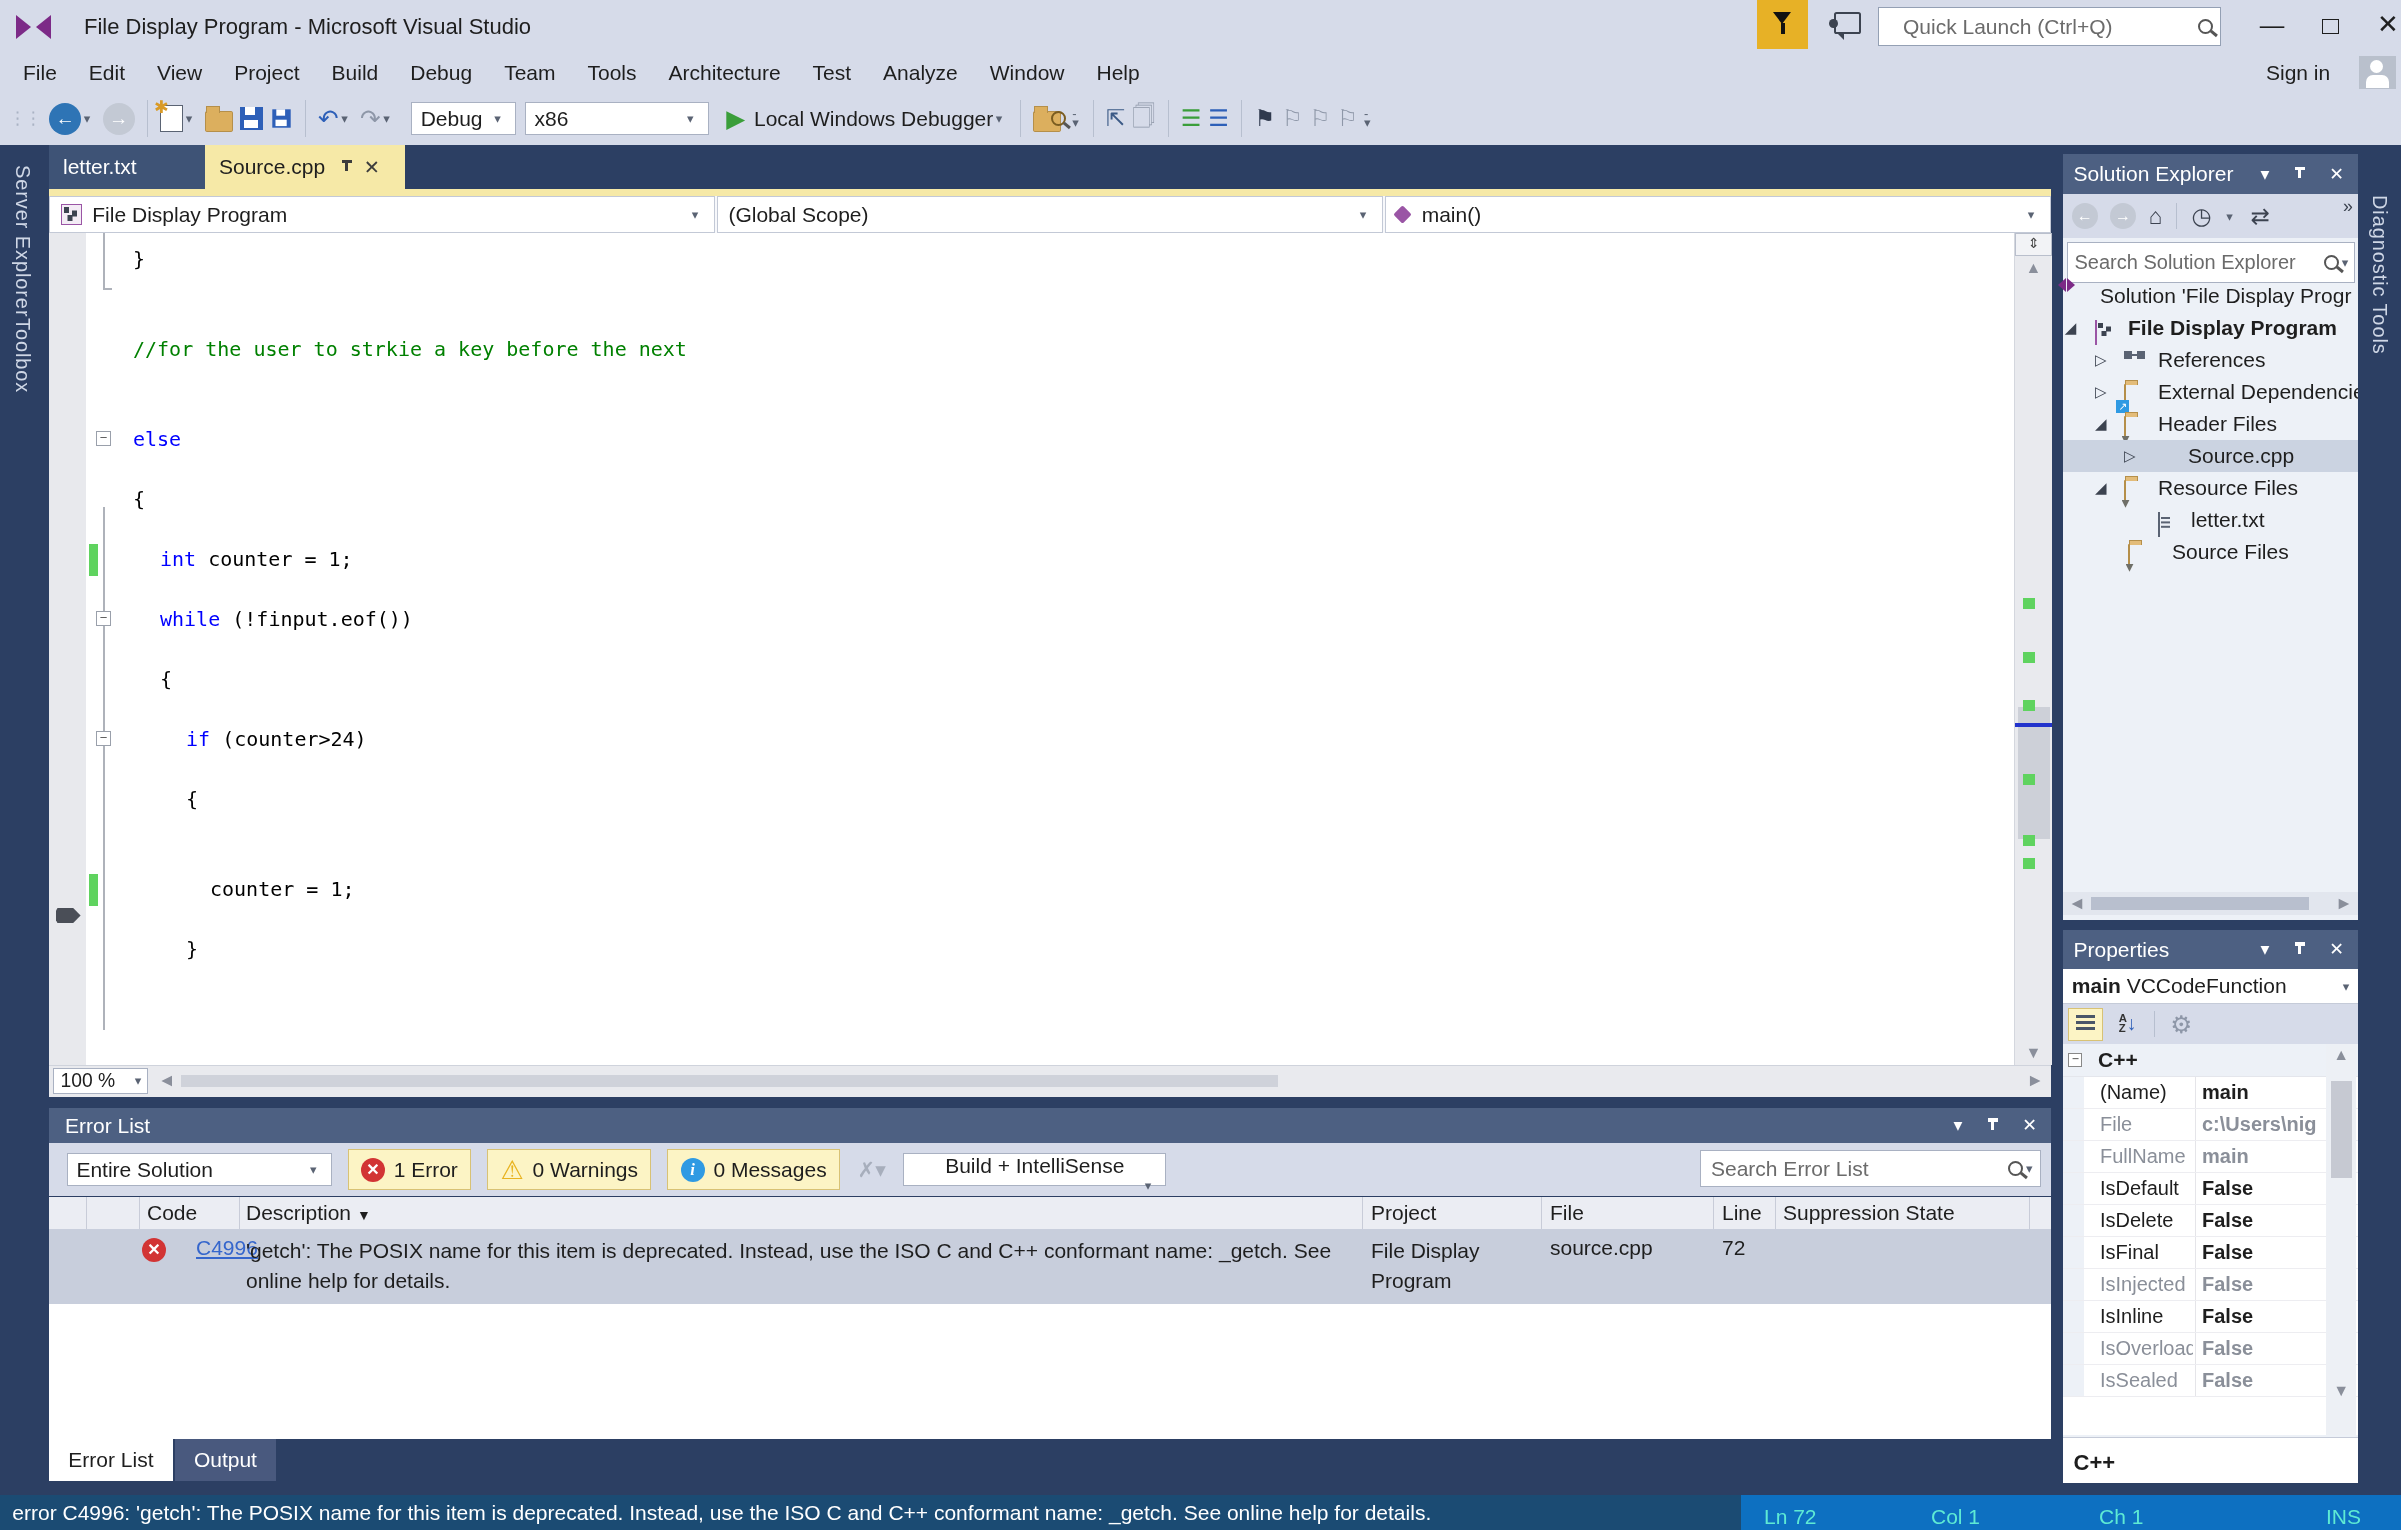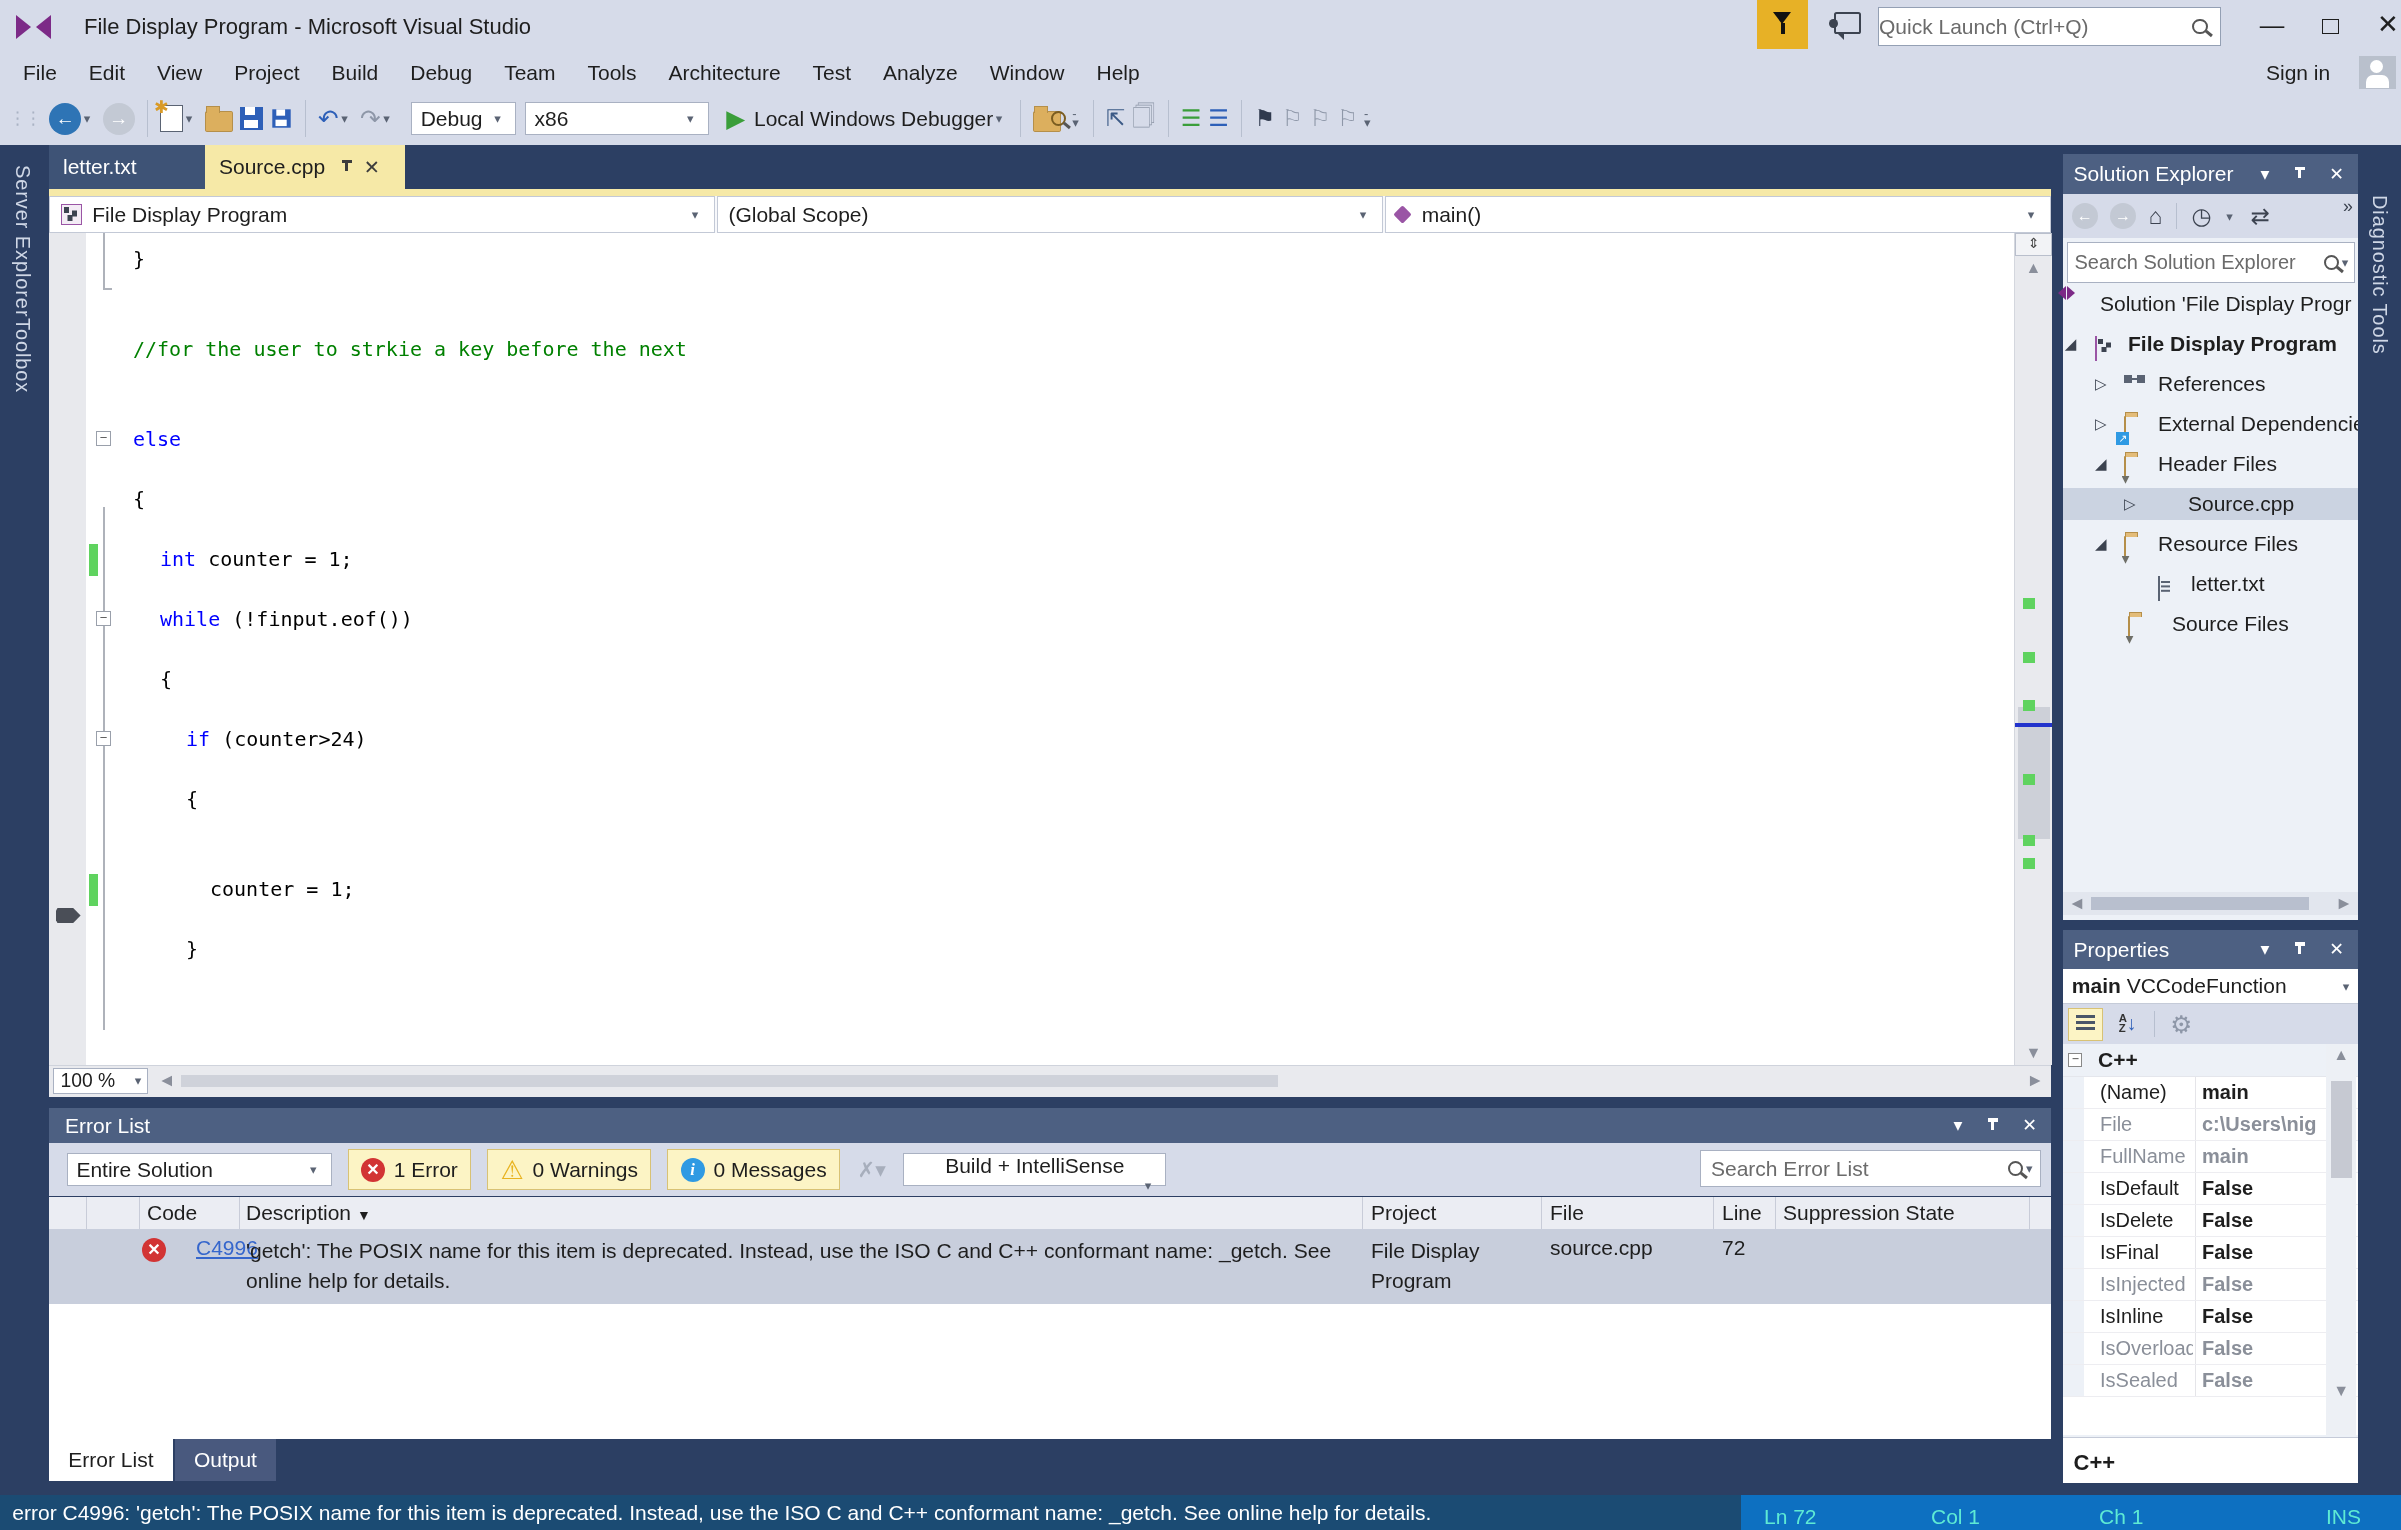--- a/index.html
+++ b/index.html
@@ -17,21 +17,21 @@
   #window-title{left:84px;top:0;height:54px;line-height:54px;font-size:22px;}
   #filter-btn{left:1757px;top:0;width:51px;height:49px;background:#e7b126;}
   .funnel{position:absolute;left:16px;top:12.3px;width:0;height:0;
      border-left:9.7px solid transparent;border-right:9.7px solid transparent;border-top:12.3px solid #111;}
   .funnel-stem{position:absolute;left:24px;top:23px;width:4.4px;height:10.5px;background:#111;}
   #feedback{left:1827px;top:10.5px;width:35px;height:30px;}
   .bubble{position:absolute;left:7px;top:1.8px;width:23px;height:17.6px;border:2.6px solid #3c4350;border-radius:2.6px;}
   .bubble::after{content:"";position:absolute;left:1.8px;bottom:-8px;border-left:6.1px solid transparent;border-top:6.1px solid #3c4350;}
   .bubble-dot{position:absolute;left:1.8px;top:8.8px;width:8.8px;height:8.8px;border-radius:50%;background:#3c4350;}
   #quicklaunch{left:1878px;top:7px;width:341px;height:37px;background:#fff;border:0.9px solid #94a0b4;display:flex;align-items:center;}
-  #quicklaunch input{flex:1;border:none;outline:none;font:21px "Liberation Sans",sans-serif;padding:0 0;background:transparent;color:#701a75;}
+  #quicklaunch input{flex:1;border:none;outline:none;font:21px "Liberation Sans",sans-serif;padding:0 24px;background:transparent;color:#701a75;}
   #quicklaunch input::placeholder{color:#6b6b6b;opacity:1;}
   .mag{position:relative;width:11.4px;height:11.4px;border:2.6px solid #555;border-radius:50%;flex:none;}
   .mag::after{content:"";position:absolute;width:8px;height:2.6px;background:#555;right:-7px;bottom:-2.6px;transform:rotate(40deg);}
   #quicklaunch .mag{margin-right:12.3px;}
   .winbtn{top:0;width:54px;height:49px;display:flex;align-items:center;justify-content:center;font-size:24.6px;color:#1e1e1e;}
   #btn-min{left:2245px;}#btn-max{left:2303px;}#btn-close{left:2361px;font-size:26px;}
   .restore-glyph{position:relative;width:15px;height:13px;border:1.8px solid #1e1e1e;background:#d6dbe9;margin-top:3.5px;}
   .restore-glyph::before{content:"";position:absolute;left:2.6px;top:-7px;width:15px;height:11.4px;border:1.8px solid #1e1e1e;z-index:-1;}
   
   #menubar{left:0;top:54px;width:2401px;height:38px;display:flex;align-items:center;padding-left:7px;box-sizing:border-box;}
@@ -166,21 +166,21 @@
   #se-toolbar{position:absolute;left:0;top:40px;width:100%;height:44px;background:#d6dbe9;display:flex;align-items:center;gap:12.3px;padding-left:8.8px;box-sizing:border-box;}
   #se-toolbar .circ{width:26px;height:26px;font-size:16px;}
   #se-toolbar .glyph{font-size:23px;color:#3c4350;}
   #se-overflow{position:absolute;right:5.3px;top:1.8px;font-size:17.6px;color:#3c4350;}
   #se-search{position:absolute;left:3.5px;top:88px;width:288px;height:41px;background:#fff;border:0.9px solid #a9b1c2;
       display:flex;align-items:center;box-sizing:border-box;}
   #se-search input{flex:1;width:53px;border:none;outline:none;font:20px "Liberation Sans",sans-serif;padding:0 7px;color:#444;background:transparent;}
   #se-search input::placeholder{color:#6b6b6b;opacity:1;}
   #se-search .dd{margin-right:5.3px;}
   #se-tree{position:absolute;left:0;top:126px;width:100%;}
-  .trow{position:relative;height:32px;line-height:32px;font-size:21px;white-space:nowrap;margin-top:8px;}
+  .trow{position:relative;height:32px;line-height:32px;font-size:21px;white-space:nowrap;}
   .trow.selected{background:#cbd3e1;}
   .trow .exp{position:absolute;top:0;font-size:15px;color:#3c4350;}
   .trow .lbl{position:absolute;top:0;right:0;overflow:hidden;}
   .trow.bold .lbl{font-weight:bold;}
   .ticon-box{position:absolute;top:5.3px;}
   .icon-solution{position:relative;width:23px;height:21px;}
   .icon-solution::before,.icon-solution::after{content:"";position:absolute;top:50%;transform:translateY(-50%);
       width:0;height:0;border-top:7px solid transparent;border-bottom:7px solid transparent;}
   .icon-solution::before{left:0.9px;border-left:8.8px solid #7c2a87;}
   .icon-solution::after{right:0.9px;border-right:8.8px solid #7c2a87;}

